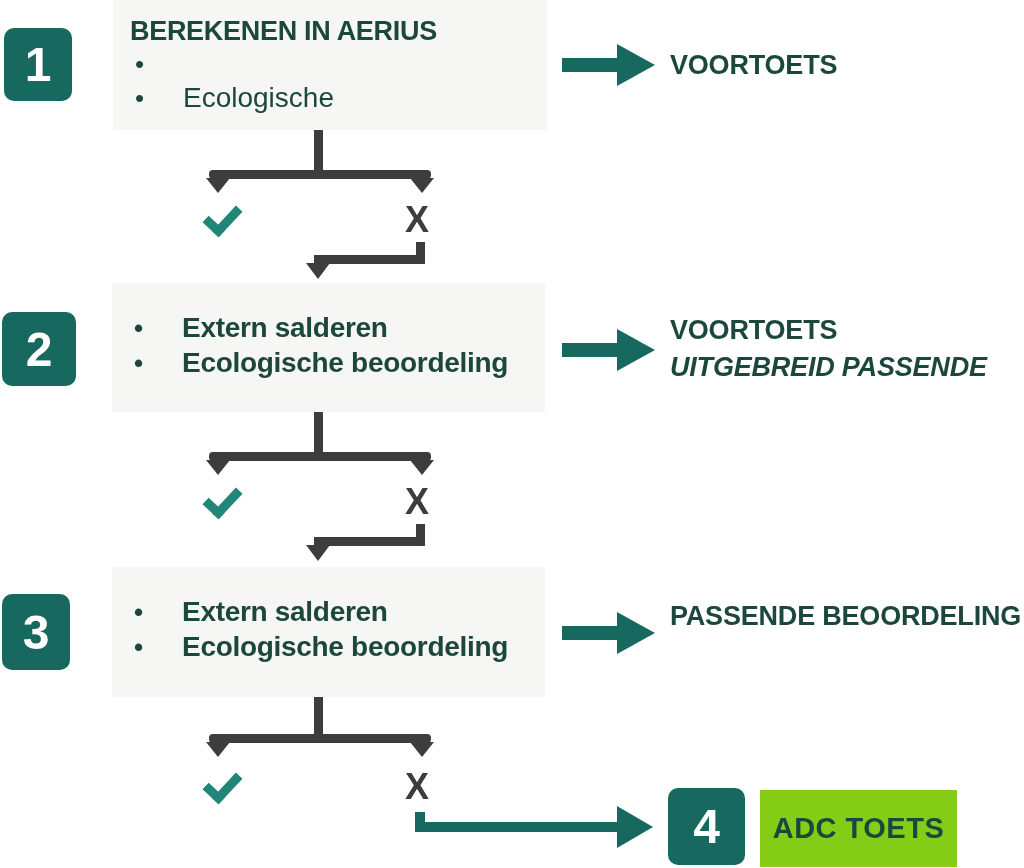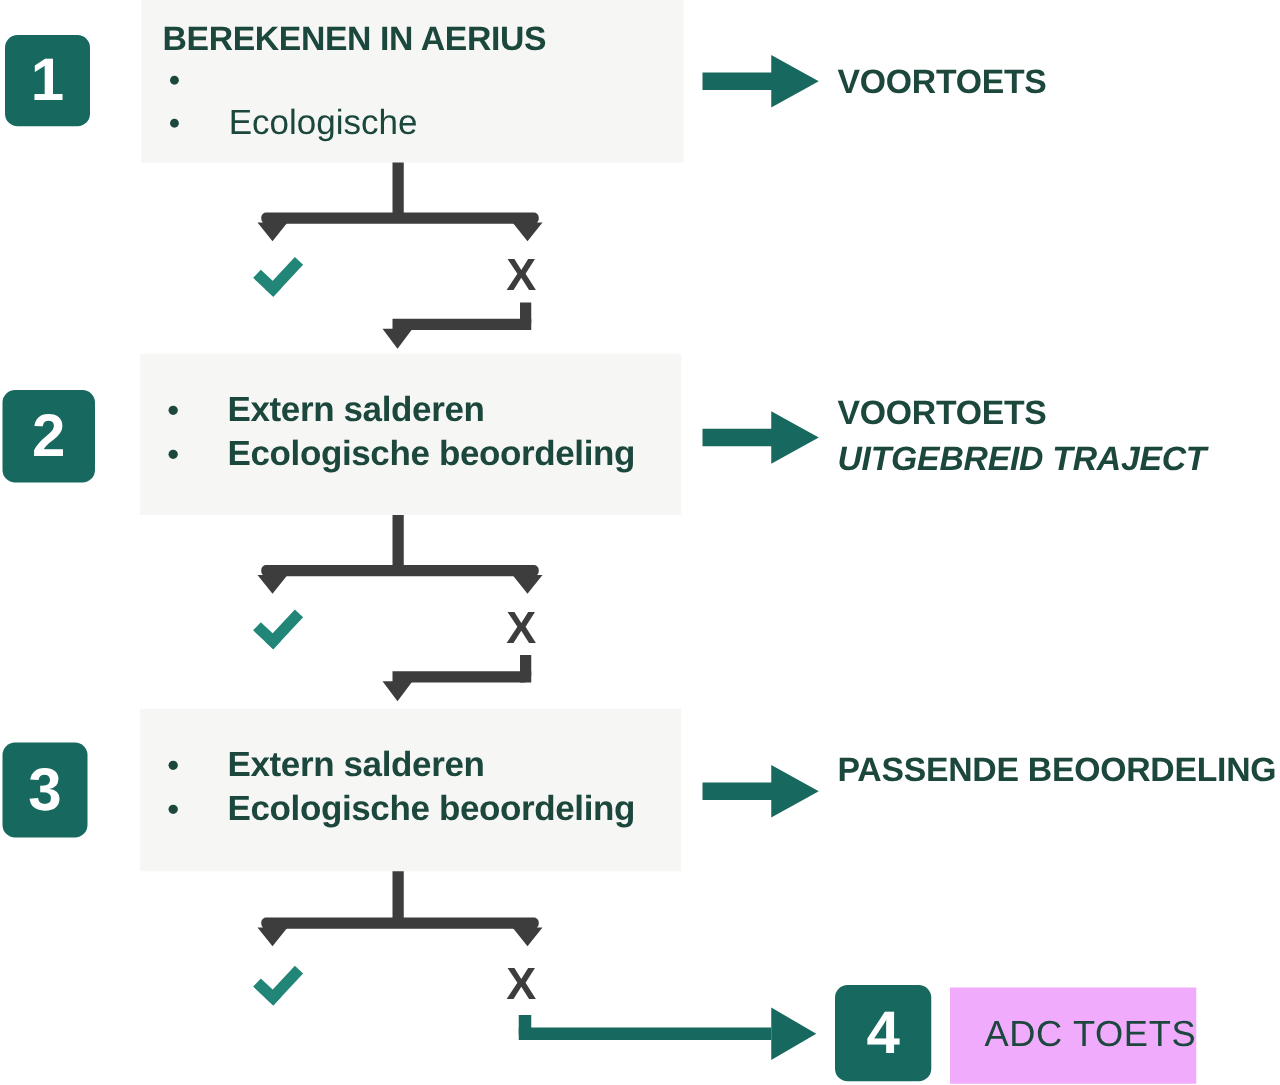--- a/index.html
+++ b/index.html
@@ -17,23 +17,23 @@
   #badge1{left:4px;top:28px;width:68px;height:73px;}
   #badge2{left:2px;top:312px;width:74px;height:74px;}
   #badge3{left:2px;top:594px;width:68px;height:76px;}
   #badge4{left:668px;top:788px;width:77px;height:77px;}
   
   .pbox{position:absolute;background:#f6f6f4;}
   #box1{left:113px;top:0;width:434px;height:130px;}
   #box2{left:112px;top:283px;width:433px;height:129px;}
   #box3{left:112px;top:567px;width:433px;height:130px;}
   #adcbox{
-    position:absolute;left:760px;top:790px;width:197px;height:77px;background:#f0abfc;
-    display:flex;align-items:center;justify-content:flex-end;
-    font-weight:normal;font-size:29px;letter-spacing:.5px;
+    position:absolute;left:760px;top:790px;width:197px;height:77px;background:#84cc16;
+    display:flex;align-items:center;justify-content:center;
+    font-weight:bold;font-size:29px;letter-spacing:.5px;
   }
   .box-title{position:absolute;left:17px;top:14px;font-weight:bold;font-size:27px;line-height:34px;letter-spacing:-.3px;}
   .bullet{position:absolute;left:22px;right:6px;display:flex;font-size:28px;line-height:34px;}
   .bullet .dot{flex:0 0 48px;font-size:26px;}
   #box1 .bullet{font-weight:normal;}
   #box2 .bullet,#box3 .bullet{font-weight:bold;letter-spacing:-.3px;}
   #box1 .b0{top:47px;} #box1 .b1{top:81px;}
   #box2 .b0{top:28px;} #box2 .b1{top:63px;}
   #box3 .b0{top:28px;} #box3 .b1{top:63px;}
   
@@ -165,19 +165,19 @@
   <div class="rarrow" id="r3">
     <div class="r-shaft"></div>
     <div class="r-head"></div>
   </div>
 
   <div class="outcome" id="lab1">
     <div>VOORTOETS</div>
   </div>
   <div class="outcome" id="lab2">
     <div>VOORTOETS</div>
-    <div class="it">UITGEBREID TRAJECT</div>
+    <div class="it">UITGEBREID PASSENDE</div>
   </div>
   <div class="outcome" id="lab3">
     <div>PASSENDE BEOORDELING</div>
   </div>
 
 </div>
 
 </body></html>

